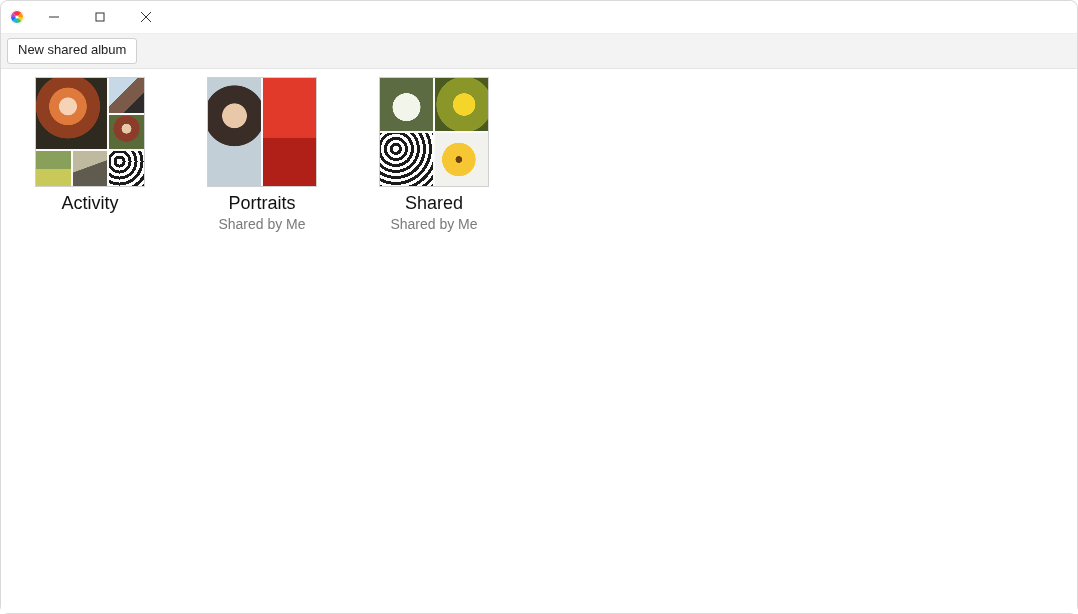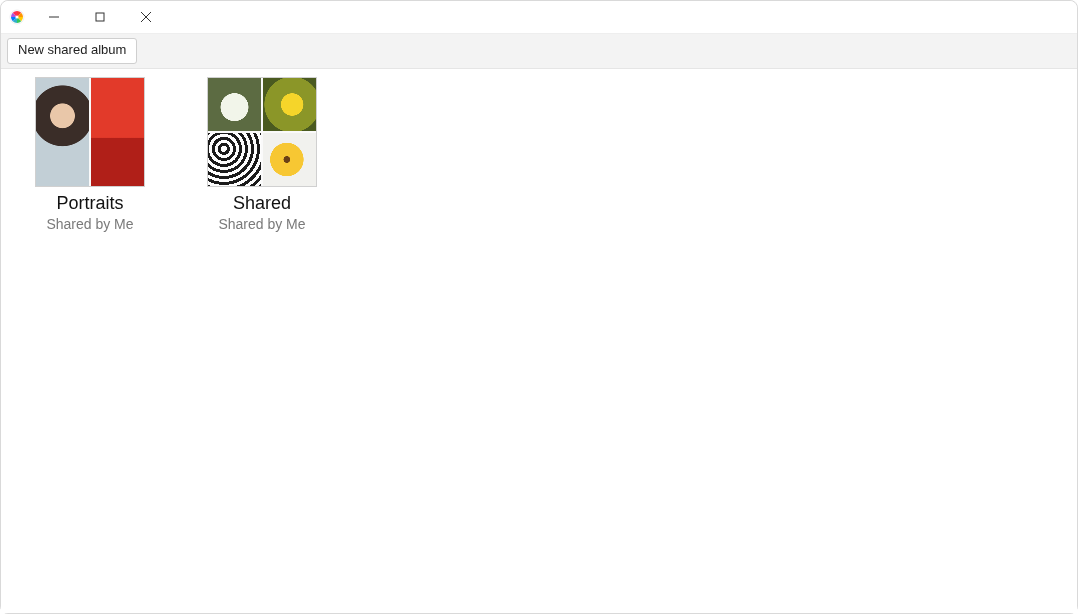--- a/index.html
+++ b/index.html
@@ -218,20 +218,34 @@
       </div>
     </div>
   </div>
 
   <div class="toolbar">
     <button class="btn">New shared album</button>
   </div>
 
   <div class="content">
 
+    <div class="album">
+      <div class="thumb">
+        <div class="tile-grid tile-activity">
+          <div class="photo p1 a-p1"></div>
+          <div class="photo p2 a-p2"></div>
+          <div class="photo p3 a-p3"></div>
+          <div class="photo p4 a-p4"></div>
+          <div class="photo p5 a-p5"></div>
+          <div class="photo p6 a-p6"></div>
+        </div>
+      </div>
+      <div class="album-title">Activity</div>
+
+    </div>
 
     <div class="album">
       <div class="thumb">
         <div class="tile-grid tile-portraits">
           <div class="photo p1 pr-p1"></div>
           <div class="photo p2 pr-p2"></div>
         </div>
       </div>
       <div class="album-title">Portraits</div>
       <div class="album-sub">Shared by Me</div>

